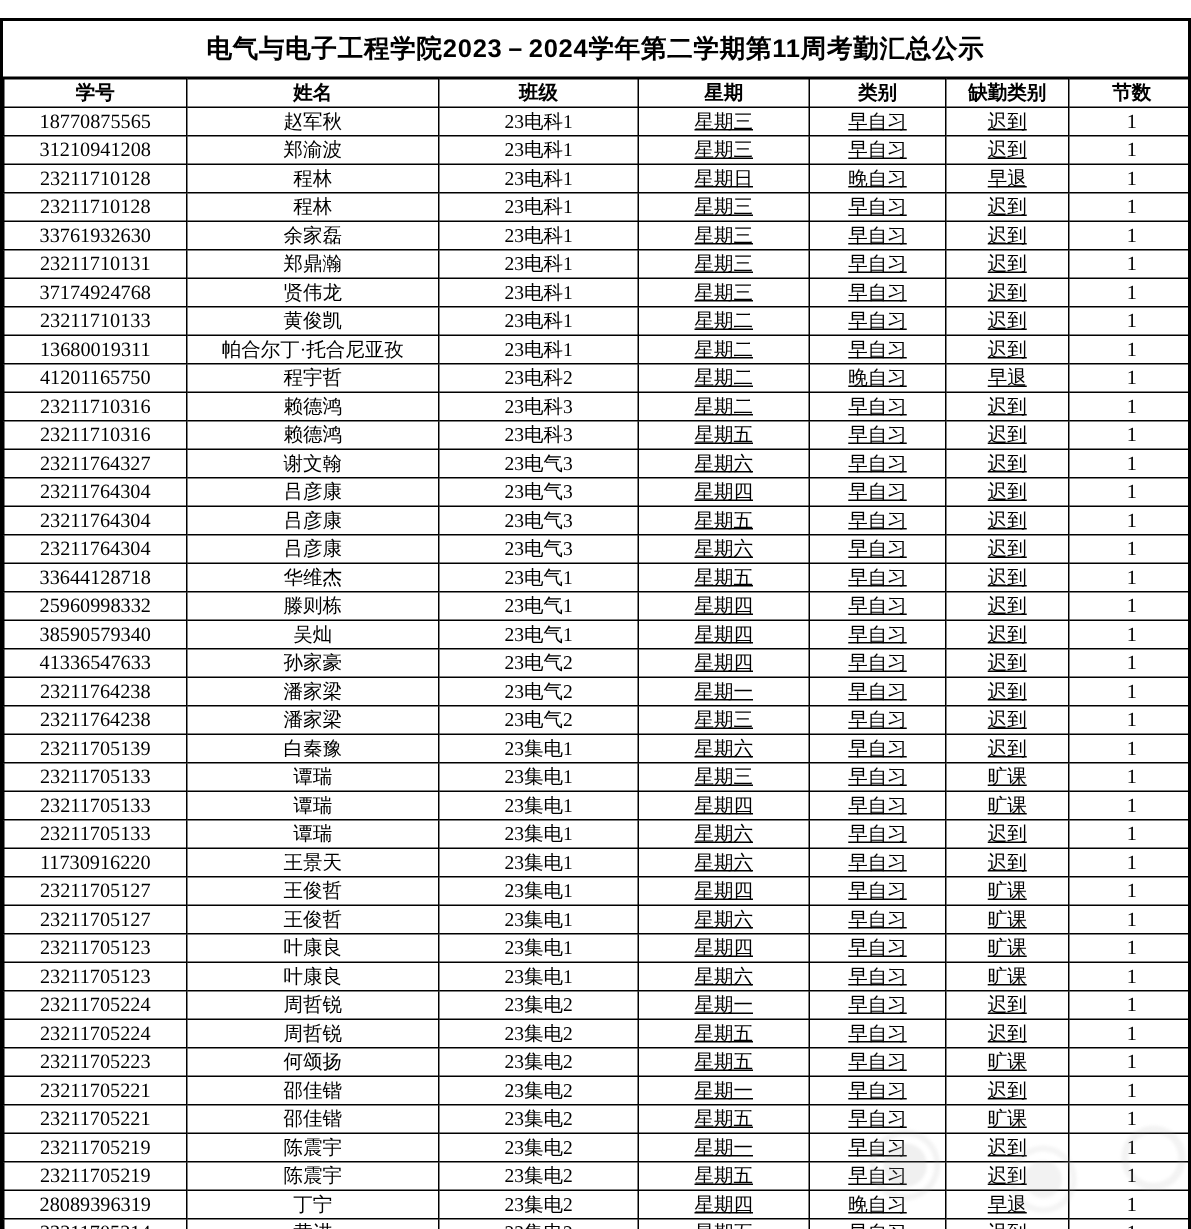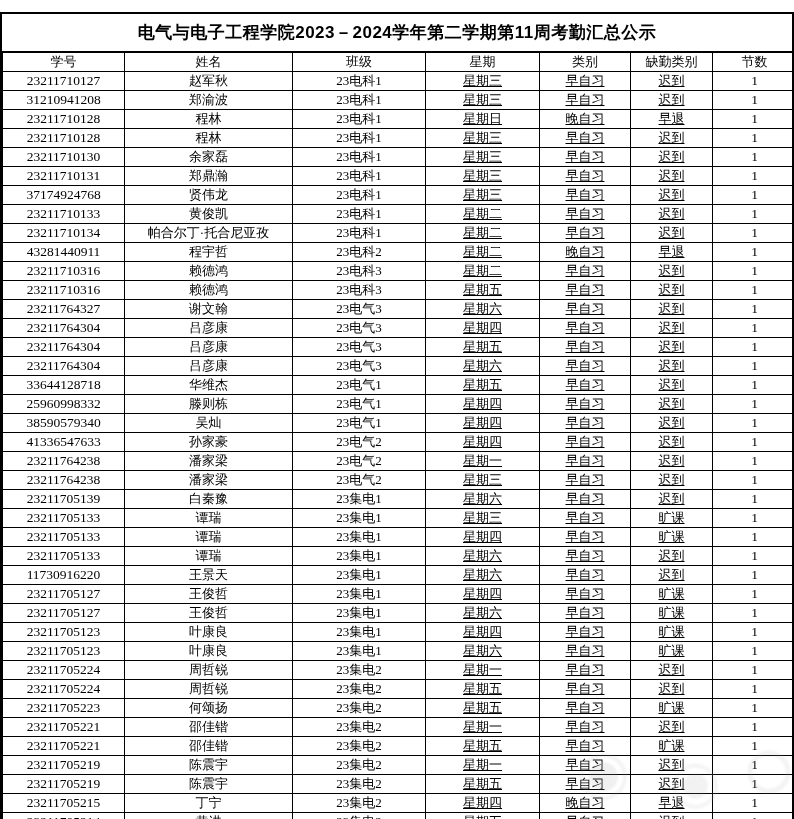--- a/index.html
+++ b/index.html
@@ -31,21 +31,21 @@
   table.att th, table.att td {
     border: 1px solid #000;
     text-align: center;
     vertical-align: middle;
     font-size: 13px;
     font-weight: normal;
     padding: 0 2px;
     overflow: hidden;
     white-space: nowrap;
   }
-  table.att thead th { height: 18px; }
+  table.att thead th { height: 18px; font-weight: bold; }
   table.att td.num { font-family: "Liberation Serif", "DejaVu Serif", serif; font-size: 13.5px; }
   table.att td.u { text-decoration: underline; }
 
   .watermark {
     position: absolute;
     right: 0; bottom: 0;
     width: 230px; height: 95px;
     pointer-events: none;
     opacity: 0.35;
     background:
@@ -79,21 +79,21 @@
           <th>姓名</th>
           <th>班级</th>
           <th>星期</th>
           <th>类别</th>
           <th>缺勤类别</th>
           <th>节数</th>
         </tr>
     </thead>
     <tbody id="table-body">
         <tr>
-          <td class="num">23211710127</td>
+          <td class="num">18770875565</td>
           <td>赵军秋</td>
           <td>23电科1</td>
           <td class="u">星期三</td>
           <td class="u">早自习</td>
           <td class="u">迟到</td>
           <td class="num">1</td>
         </tr>
         <tr>
           <td class="num">31210941208</td>
           <td>郑渝波</td>
@@ -115,21 +115,21 @@
         <tr>
           <td class="num">23211710128</td>
           <td>程林</td>
           <td>23电科1</td>
           <td class="u">星期三</td>
           <td class="u">早自习</td>
           <td class="u">迟到</td>
           <td class="num">1</td>
         </tr>
         <tr>
-          <td class="num">23211710130</td>
+          <td class="num">33761932630</td>
           <td>余家磊</td>
           <td>23电科1</td>
           <td class="u">星期三</td>
           <td class="u">早自习</td>
           <td class="u">迟到</td>
           <td class="num">1</td>
         </tr>
         <tr>
           <td class="num">23211710131</td>
           <td>郑鼎瀚</td>
@@ -151,30 +151,30 @@
         <tr>
           <td class="num">23211710133</td>
           <td>黄俊凯</td>
           <td>23电科1</td>
           <td class="u">星期二</td>
           <td class="u">早自习</td>
           <td class="u">迟到</td>
           <td class="num">1</td>
         </tr>
         <tr>
-          <td class="num">23211710134</td>
+          <td class="num">13680019311</td>
           <td>帕合尔丁·托合尼亚孜</td>
           <td>23电科1</td>
           <td class="u">星期二</td>
           <td class="u">早自习</td>
           <td class="u">迟到</td>
           <td class="num">1</td>
         </tr>
         <tr>
-          <td class="num">43281440911</td>
+          <td class="num">41201165750</td>
           <td>程宇哲</td>
           <td>23电科2</td>
           <td class="u">星期二</td>
           <td class="u">晚自习</td>
           <td class="u">早退</td>
           <td class="num">1</td>
         </tr>
         <tr>
           <td class="num">23211710316</td>
           <td>赖德鸿</td>
@@ -421,21 +421,21 @@
         <tr>
           <td class="num">23211705219</td>
           <td>陈震宇</td>
           <td>23集电2</td>
           <td class="u">星期五</td>
           <td class="u">早自习</td>
           <td class="u">迟到</td>
           <td class="num">1</td>
         </tr>
         <tr>
-          <td class="num">23211705215</td>
+          <td class="num">28089396319</td>
           <td>丁宁</td>
           <td>23集电2</td>
           <td class="u">星期四</td>
           <td class="u">晚自习</td>
           <td class="u">早退</td>
           <td class="num">1</td>
         </tr>
         <tr>
           <td class="num">23211705214</td>
           <td>黄进</td>

